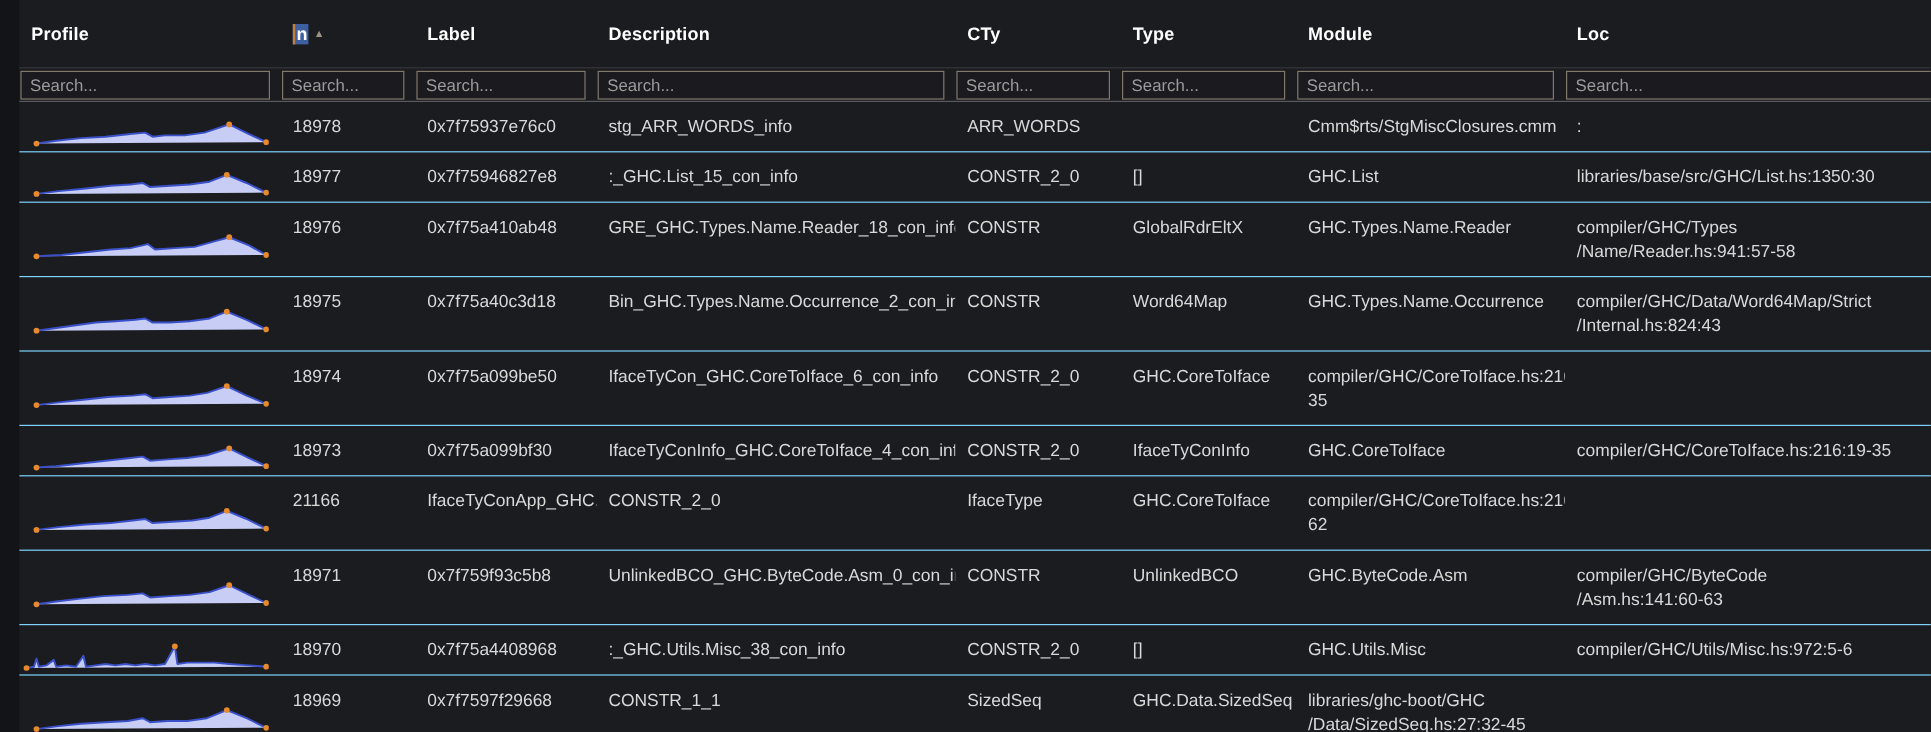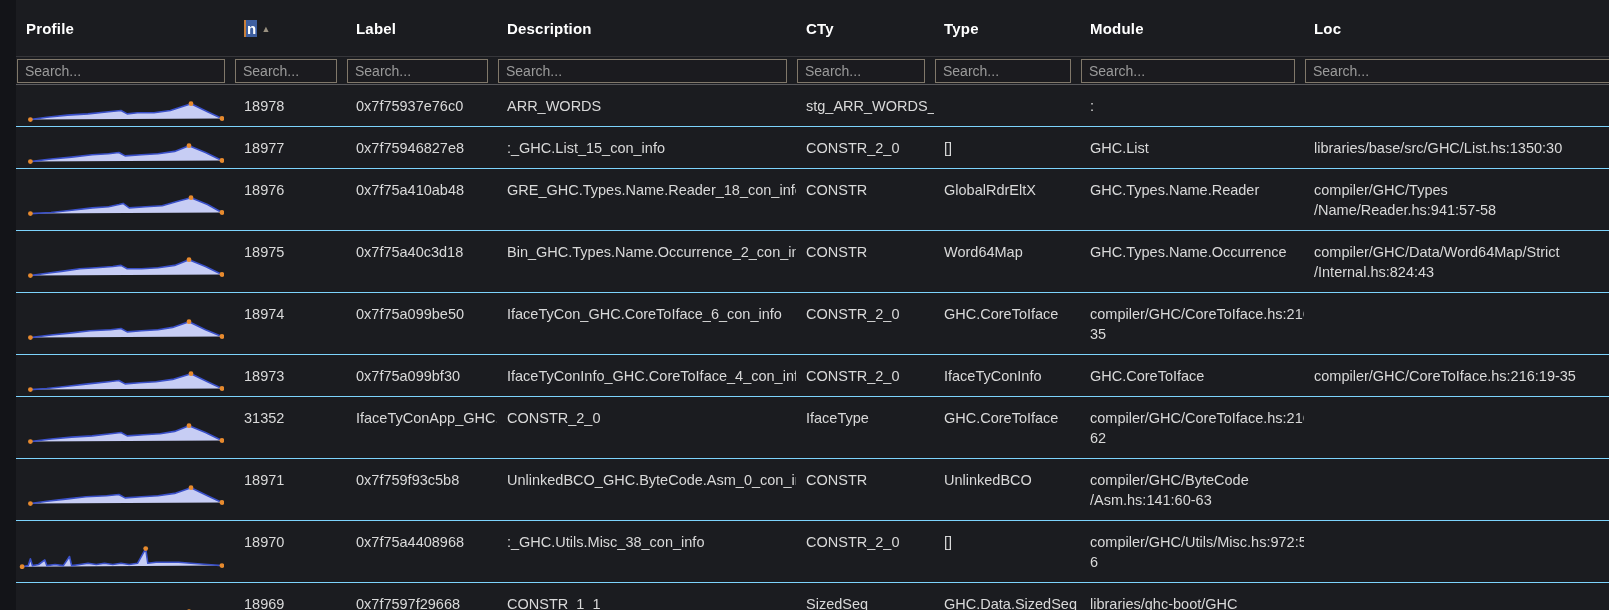--- a/index.html
+++ b/index.html
@@ -155,23 +155,24 @@
       <svg width="206" height="34" viewBox="0 0 206 34">
             <polygon points="12.4,30.6 28.8,28.3 49.4,26.1 70.0,24.9 90.6,22.7 103.0,21.5 109.2,24.9 119.5,23.8 136.0,23.8 152.4,21.5 173.0,14.7 189.5,22.7 203.9,29.5" fill="#c7cdf4"></polygon>
             <polyline points="12.4,30.6 28.8,28.3 49.4,26.1 70.0,24.9 90.6,22.7 103.0,21.5 109.2,24.9 119.5,23.8 136.0,23.8 152.4,21.5 173.0,14.7 189.5,22.7 203.9,29.5" fill="none" stroke="#3a50c8" stroke-width="1.6" stroke-linejoin="round"></polyline>
             <circle cx="12.4" cy="30.6" r="2.4" fill="#e78a2e"></circle>
             <circle cx="173.0" cy="14.7" r="2.4" fill="#e78a2e"></circle>
             <circle cx="203.9" cy="29.5" r="2.4" fill="#e78a2e"></circle>
           </svg>
     </div>
     <div class="cell">18978</div>
     <div class="cell">0x7f75937e76c0</div>
+    <div class="cell">stg_ARR_WORDS_info</div>
     <div class="cell">ARR_WORDS</div>
-    <div class="cell">stg_ARR_WORDS_info</div>
     <div class="cell"></div>
+    <div class="cell">Cmm$rts/StgMiscClosures.cmm</div>
     <div class="cell cell-loc">:</div>
   </div>
       <div class="grid-row row">
     <div class="cell profile-cell">
       <svg width="206" height="34" viewBox="0 0 206 34">
             <polygon points="12.4,30.6 30.9,28.3 53.6,26.1 74.2,23.8 90.6,22.7 100.9,21.5 107.1,24.9 123.6,23.8 140.1,22.7 156.6,20.4 171.0,14.7 187.5,21.5 203.9,29.5" fill="#c7cdf4"></polygon>
             <polyline points="12.4,30.6 30.9,28.3 53.6,26.1 74.2,23.8 90.6,22.7 100.9,21.5 107.1,24.9 123.6,23.8 140.1,22.7 156.6,20.4 171.0,14.7 187.5,21.5 203.9,29.5" fill="none" stroke="#3a50c8" stroke-width="1.6" stroke-linejoin="round"></polyline>
             <circle cx="12.4" cy="30.6" r="2.4" fill="#e78a2e"></circle>
             <circle cx="171.0" cy="14.7" r="2.4" fill="#e78a2e"></circle>
             <circle cx="203.9" cy="29.5" r="2.4" fill="#e78a2e"></circle>
@@ -261,21 +262,21 @@
       <div class="grid-row row">
     <div class="cell profile-cell">
       <svg width="206" height="34" viewBox="0 0 206 34">
             <polygon points="12.4,30.6 30.9,28.3 53.6,26.1 74.2,24.9 92.7,22.7 103.0,21.5 109.2,24.9 125.7,23.8 142.1,22.7 156.6,20.4 171.0,14.7 187.5,21.5 203.9,29.5" fill="#c7cdf4"></polygon>
             <polyline points="12.4,30.6 30.9,28.3 53.6,26.1 74.2,24.9 92.7,22.7 103.0,21.5 109.2,24.9 125.7,23.8 142.1,22.7 156.6,20.4 171.0,14.7 187.5,21.5 203.9,29.5" fill="none" stroke="#3a50c8" stroke-width="1.6" stroke-linejoin="round"></polyline>
             <circle cx="12.4" cy="30.6" r="2.4" fill="#e78a2e"></circle>
             <circle cx="171.0" cy="14.7" r="2.4" fill="#e78a2e"></circle>
             <circle cx="203.9" cy="29.5" r="2.4" fill="#e78a2e"></circle>
           </svg>
     </div>
-    <div class="cell">31352</div>
+    <div class="cell">21166</div>
     <div class="cell">IfaceTyConApp_GHC.CoreToIface_4_con_info</div>
     <div class="cell">CONSTR_2_0</div>
     <div class="cell">IfaceType</div>
     <div class="cell">GHC.CoreToIface</div>
     <div class="cell cell-loc">compiler/GHC/CoreToIface.hs:216:5-62</div>
   </div>
       <div class="grid-row row">
     <div class="cell profile-cell">
       <svg width="206" height="34" viewBox="0 0 206 34">
             <polygon points="12.4,30.6 28.8,28.3 47.4,26.1 68.0,23.8 88.6,22.7 100.9,21.5 107.1,24.9 123.6,23.8 140.1,22.7 156.6,20.4 173.0,14.7 189.5,22.7 203.9,29.5" fill="#c7cdf4"></polygon>
@@ -283,38 +284,40 @@
             <circle cx="12.4" cy="30.6" r="2.4" fill="#e78a2e"></circle>
             <circle cx="173.0" cy="14.7" r="2.4" fill="#e78a2e"></circle>
             <circle cx="203.9" cy="29.5" r="2.4" fill="#e78a2e"></circle>
           </svg>
     </div>
     <div class="cell">18971</div>
     <div class="cell">0x7f759f93c5b8</div>
     <div class="cell">UnlinkedBCO_GHC.ByteCode.Asm_0_con_info</div>
     <div class="cell">CONSTR</div>
     <div class="cell">UnlinkedBCO</div>
+    <div class="cell">GHC.ByteCode.Asm</div>
     <div class="cell cell-loc">compiler/GHC/ByteCode
 /Asm.hs:141:60-63</div>
   </div>
       <div class="grid-row row">
     <div class="cell profile-cell">
       <svg width="206" height="34" viewBox="0 0 206 34">
             <polygon points="4.1,31.7 10.3,30.6 12.4,23.8 14.4,30.6 20.6,29.5 26.8,24.9 28.8,30.6 37.1,29.5 45.3,30.6 51.5,21.5 53.6,30.6 61.8,29.5 70.0,28.3 78.3,29.5 86.5,28.3 94.8,29.5 103.0,28.3 111.2,29.5 119.5,28.3 127.7,13.6 129.8,28.3 138.0,27.2 148.3,27.2 160.7,27.2 173.0,28.3 189.5,29.5 203.9,30.6" fill="#c7cdf4"></polygon>
             <polyline points="4.1,31.7 10.3,30.6 12.4,23.8 14.4,30.6 20.6,29.5 26.8,24.9 28.8,30.6 37.1,29.5 45.3,30.6 51.5,21.5 53.6,30.6 61.8,29.5 70.0,28.3 78.3,29.5 86.5,28.3 94.8,29.5 103.0,28.3 111.2,29.5 119.5,28.3 127.7,13.6 129.8,28.3 138.0,27.2 148.3,27.2 160.7,27.2 173.0,28.3 189.5,29.5 203.9,30.6" fill="none" stroke="#3a50c8" stroke-width="1.6" stroke-linejoin="round"></polyline>
             <circle cx="4.1" cy="31.7" r="2.4" fill="#e78a2e"></circle>
             <circle cx="127.7" cy="13.6" r="2.4" fill="#e78a2e"></circle>
             <circle cx="203.9" cy="30.6" r="2.4" fill="#e78a2e"></circle>
           </svg>
     </div>
     <div class="cell">18970</div>
     <div class="cell">0x7f75a4408968</div>
     <div class="cell">:_GHC.Utils.Misc_38_con_info</div>
     <div class="cell">CONSTR_2_0</div>
     <div class="cell">[]</div>
+    <div class="cell">GHC.Utils.Misc</div>
     <div class="cell cell-loc">compiler/GHC/Utils/Misc.hs:972:5-6</div>
   </div>
       <div class="grid-row row">
     <div class="cell profile-cell">
       <svg width="206" height="34" viewBox="0 0 206 34">
             <polygon points="12.4,30.6 28.8,28.3 49.4,26.1 70.0,24.9 88.6,23.8 100.9,21.5 107.1,24.9 121.5,23.8 138.0,23.8 154.5,21.5 171.0,14.7 187.5,21.5 203.9,29.5" fill="#c7cdf4"></polygon>
             <polyline points="12.4,30.6 28.8,28.3 49.4,26.1 70.0,24.9 88.6,23.8 100.9,21.5 107.1,24.9 121.5,23.8 138.0,23.8 154.5,21.5 171.0,14.7 187.5,21.5 203.9,29.5" fill="none" stroke="#3a50c8" stroke-width="1.6" stroke-linejoin="round"></polyline>
             <circle cx="12.4" cy="30.6" r="2.4" fill="#e78a2e"></circle>
             <circle cx="171.0" cy="14.7" r="2.4" fill="#e78a2e"></circle>
             <circle cx="203.9" cy="29.5" r="2.4" fill="#e78a2e"></circle>

